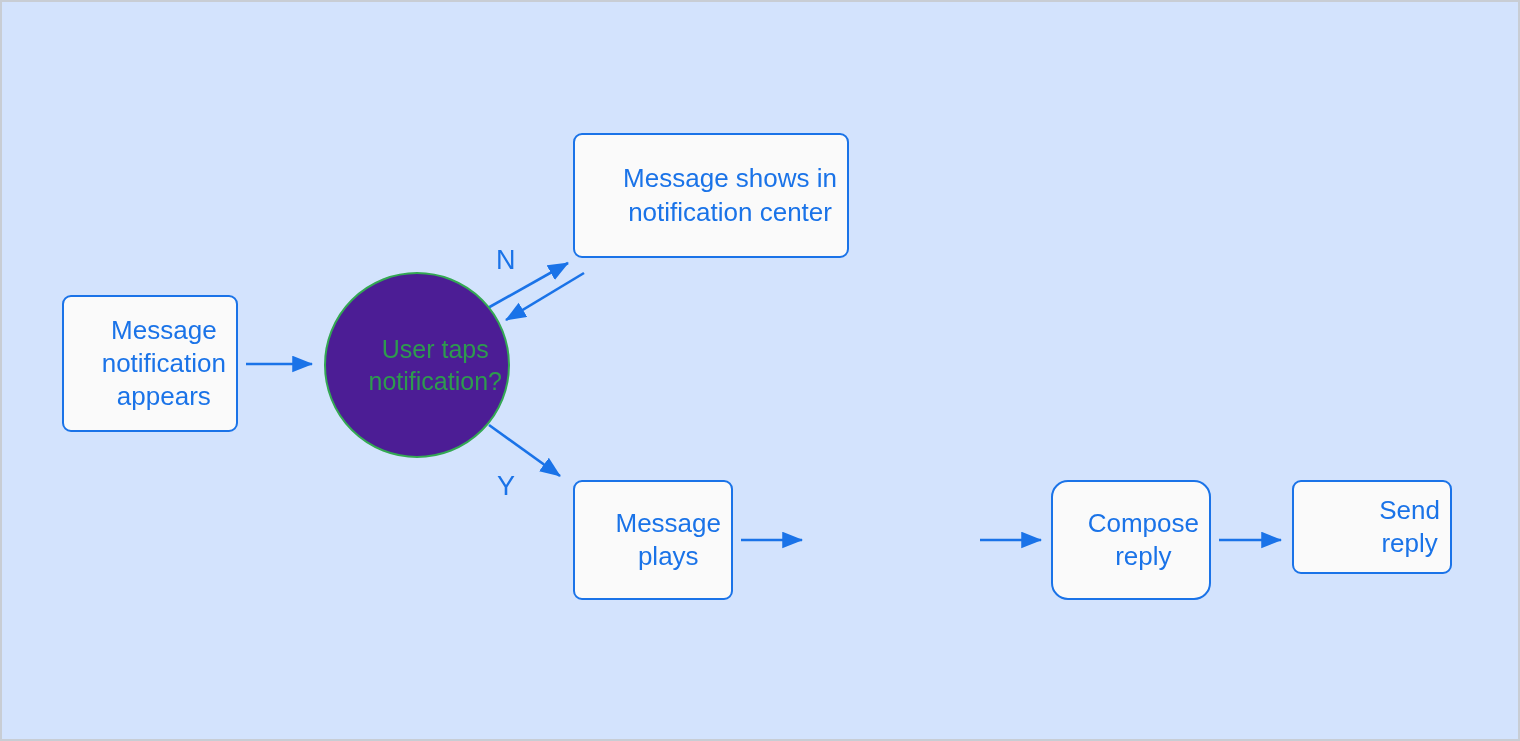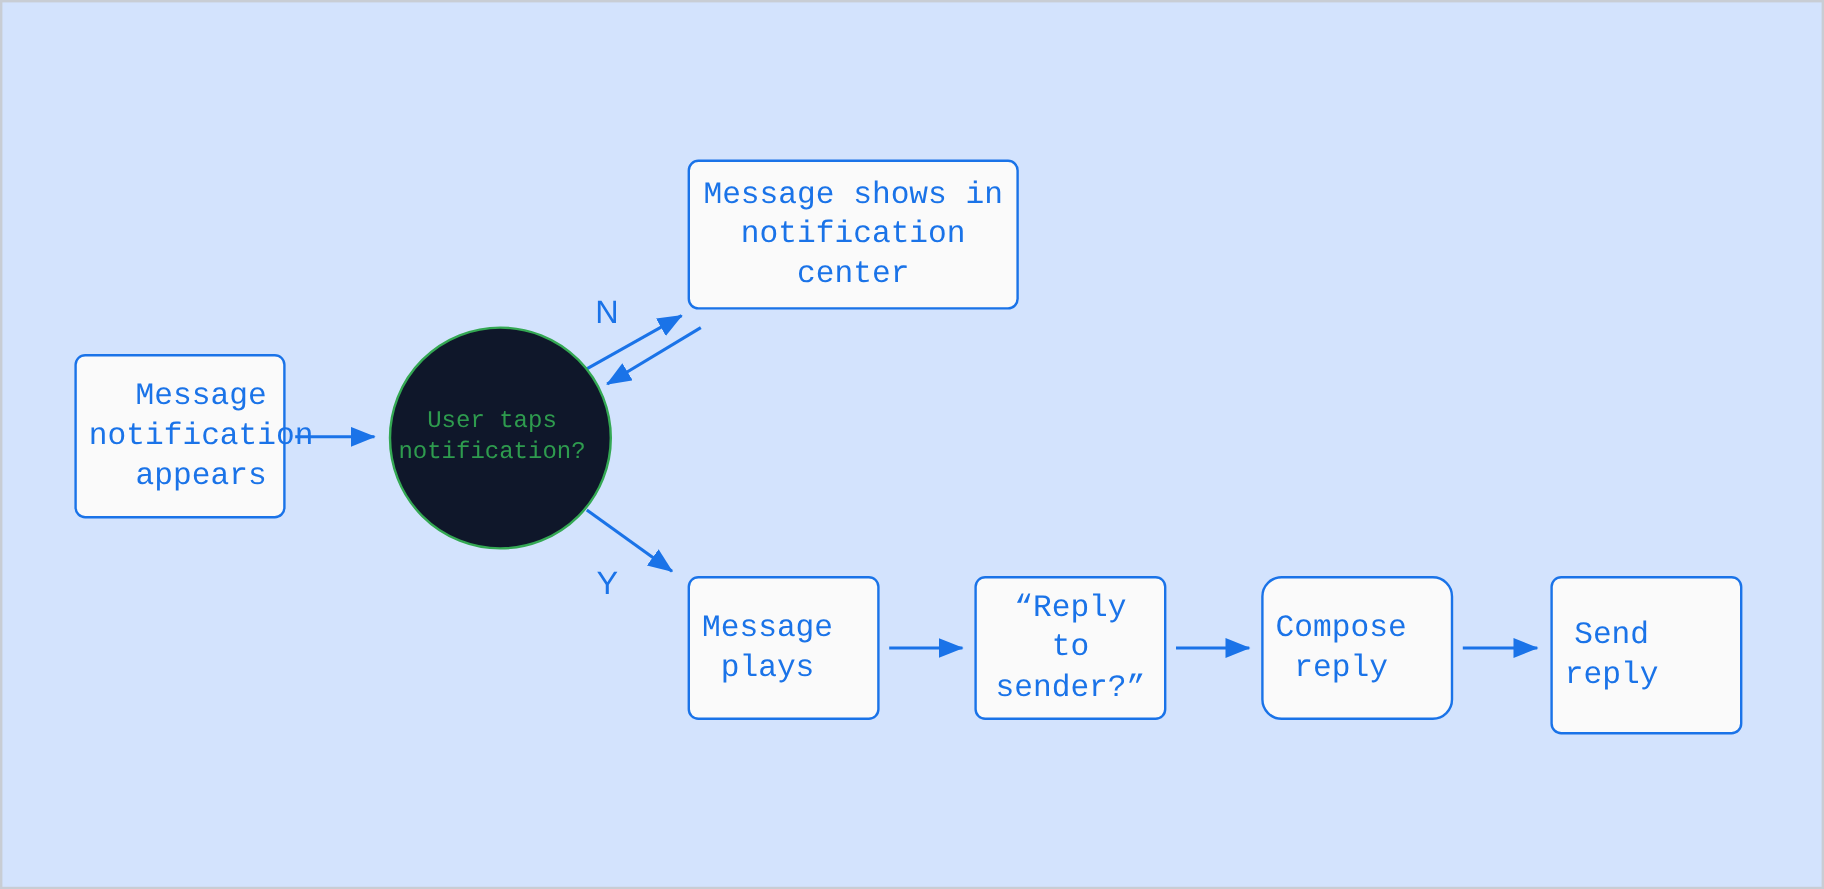--- a/index.html
+++ b/index.html
@@ -24,39 +24,38 @@
     top: 0;
     width: 1520px;
     height: 741px;
     pointer-events: none;
   }
   .node {
     position: absolute;
     box-sizing: border-box;
     display: flex;
     align-items: center;
-    justify-content: flex-start;
+    justify-content: flex-end;
     text-align: center;
     line-height: 1.28;
-    font-family: Liberation Mono, monospace;
   }
   .box {
     background: #fafafa;
     border: 2.4px solid #1a73e8;
     border-radius: 9px;
     color: #1a73e8;
     font-size: 26px;
     padding: 4px 10px;
   }
   .ellipse {
-    background: #0f172a;
+    background: #4c1d95;
     border: 2.4px solid #34a853;
     border-radius: 50%;
     color: #2e9b4e;
-    font-size: 20px;
+    font-size: 25px;
     padding: 6px;
   }
   .edge-label {
     position: absolute;
     color: #1a73e8;
     font-size: 27px;
     font-family: "Liberation Sans", sans-serif;
     line-height: 1;
     white-space: nowrap;
   }
@@ -92,28 +91,25 @@
   </div>
 
   <div class="node box" style="left:571px; top:131px; width:276px; height:125px;">
     <span>Message shows in<br>notification center</span>
   </div>
 
   <div class="node box" style="left:571px; top:478px; width:160px; height:120px;">
     <span>Message<br>plays</span>
   </div>
 
-  <div class="node box" style="left:810px; top:478px; width:160px; height:120px;">
-    <span>“Reply to<br>sender?”</span>
-  </div>
 
   <div class="node box" style="left:1049px; top:478px; width:160px; height:120px;border-radius:17px;">
     <span>Compose<br>reply</span>
   </div>
 
-  <div class="node box" style="left:1290px; top:478px; width:160px; height:132px;">
+  <div class="node box" style="left:1290px; top:478px; width:160px; height:94px;">
     <span>Send<br>reply</span>
   </div>
 
   <div class="edge-label" style="left:494px; top:245px;">N</div>
   <div class="edge-label" style="left:495px; top:471px;">Y</div>
 
 </div>
 
 </body></html>

